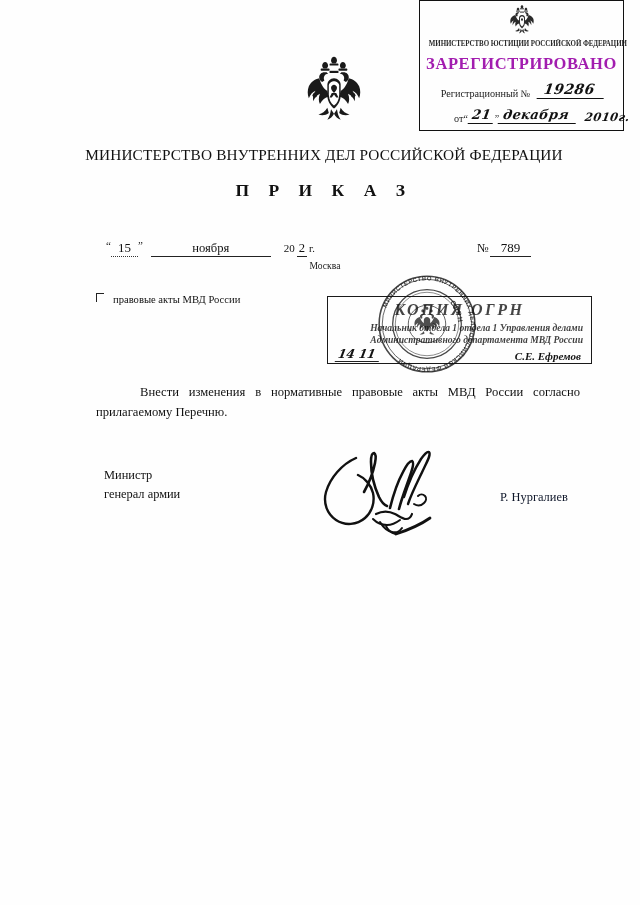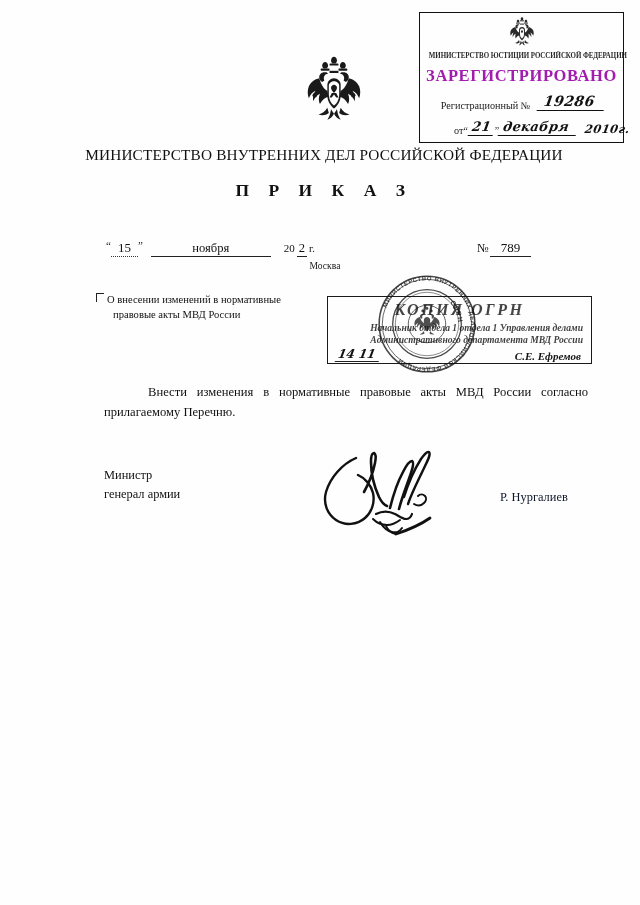--- a/index.html
+++ b/index.html
@@ -29,21 +29,21 @@
     top: 56px;
     width: 76px;
     height: 74px;
   }
   .coat-main svg { width: 100%; height: 100%; display: block; }
 
   
   .reg-stamp {
     position: absolute;
     left: 419px;
-    top: 12px;
+    top: 0;
     width: 205px;
     height: 131px;
     border: 1.6px solid #111;
     box-sizing: border-box;
     padding: 3px 6px 0 6px;
     background: transparent;
   }
   .reg-stamp .coat-small {
     width: 34px;
     height: 33px;
@@ -291,21 +291,21 @@
     top: 272px;
     width: 104px;
     height: 104px;
     pointer-events: none;
   }
   .round-seal svg { width: 100%; height: 100%; display: block; }
 
   
   .body-text {
     position: absolute;
-    left: 104px;
+    left: 96px;
     top: 383px;
     width: 484px;
     font-size: 12.6px;
     line-height: 1.55;
     color: #111;
     text-align: justify;
     text-indent: 44px;
     text-justify: inter-word;
   }
 
@@ -430,21 +430,20 @@
 
   <div class="doc-number">
     <span>№</span>
     <span class="num-val">789</span>
   </div>
 
   <div class="city">Москва</div>
 
   <div class="subject">
     <span class="bracket"></span>
-    <div class="line1">О внесении изменений в нормативные</div>
     <div class="line2">правовые акты МВД России</div>
   </div>
 
   <div class="cert-stamp">
     <div class="cert-title">КОПИЯ ОГРН</div>
     <div class="cert-l1">Начальник отдела  1  отдела 1 Управления делами</div>
     <div class="cert-l2">Административного департамента МВД России</div>
     <div class="cert-sign-row">
       <span class="cert-date">14   11</span>
       <span class="cert-name">С.Е. Ефремов</span>

